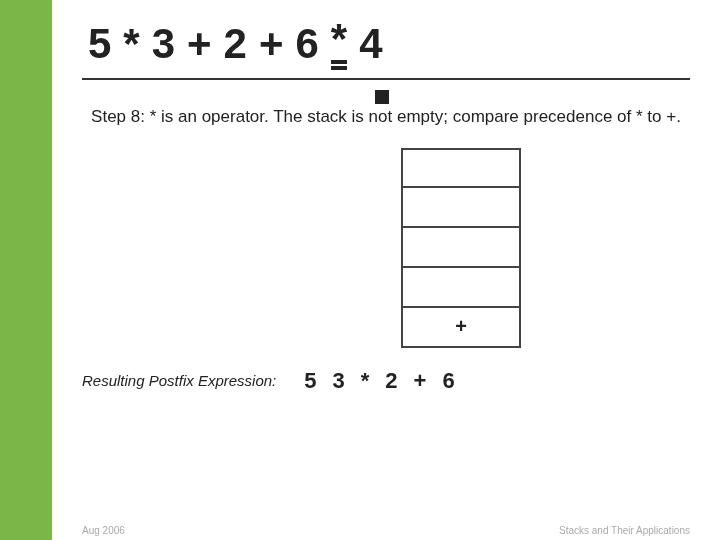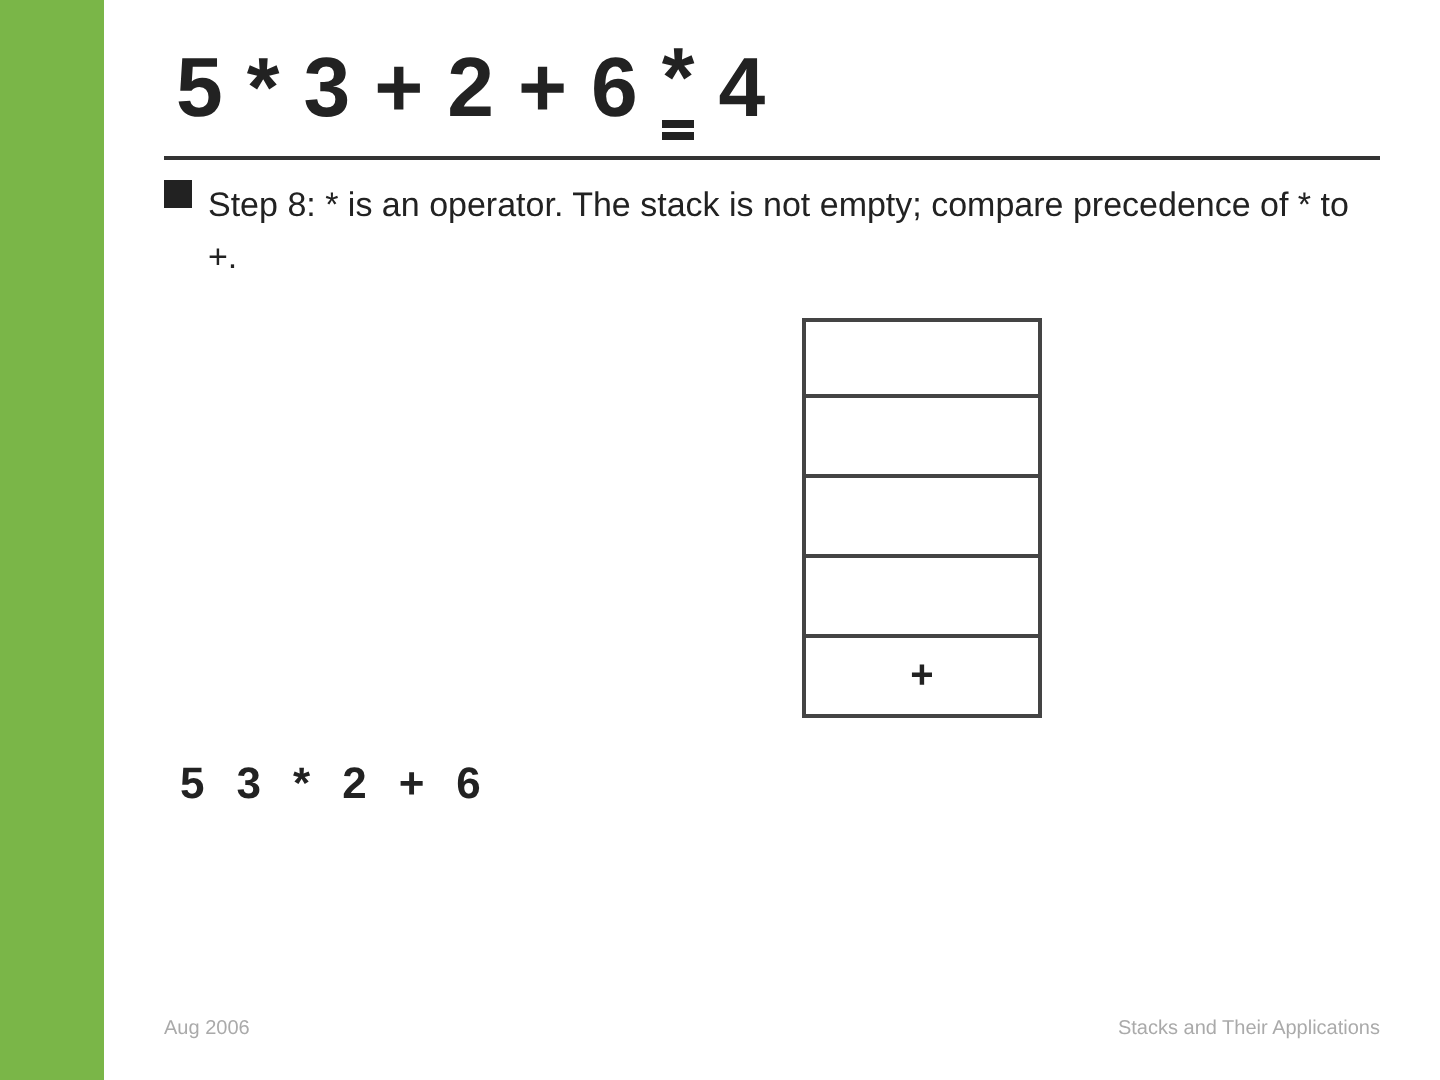--- a/index.html
+++ b/index.html
@@ -91,21 +91,22 @@
       width: 14px;
       height: 14px;
       background: #222;
       margin-right: 8px;
       vertical-align: middle;
       flex-shrink: 0;
     }
 
     .step-text-inner {
       display: flex;
-      align-items: flex-start;
+      align-items: center;
+      flex-direction: column;
     }
 
     .step-text-block {
       flex: 1;
     }
 
     
     .stack-container {
       display: flex;
       flex-direction: column;
@@ -153,21 +154,21 @@
     .postfix-token {
       font-size: 22px;
       font-weight: bold;
       color: #222;
       padding: 0 8px;
     }
 
     
     .footer {
       position: absolute;
-      bottom: 20px;
+      bottom: 4px;
       left: 52px;
       right: 0;
       display: flex;
       justify-content: space-between;
       padding: 0 30px;
     }
 
     .footer-text {
       font-size: 10px;
       color: #aaa;
@@ -211,20 +212,21 @@
     <div class="stack-table">
       <div class="stack-cell"></div>
       <div class="stack-cell"></div>
       <div class="stack-cell"></div>
       <div class="stack-cell"></div>
       <div class="stack-cell">+</div>
     </div>
   </div>
 
   <div class="postfix-row">
+    <span class="postfix-label">Resulting Postfix Expression:</span>
     <span class="postfix-token">5</span>
     <span class="postfix-token">3</span>
     <span class="postfix-token">*</span>
     <span class="postfix-token">2</span>
     <span class="postfix-token">+</span>
     <span class="postfix-token">6</span>
   </div>
 
 </div>
 

